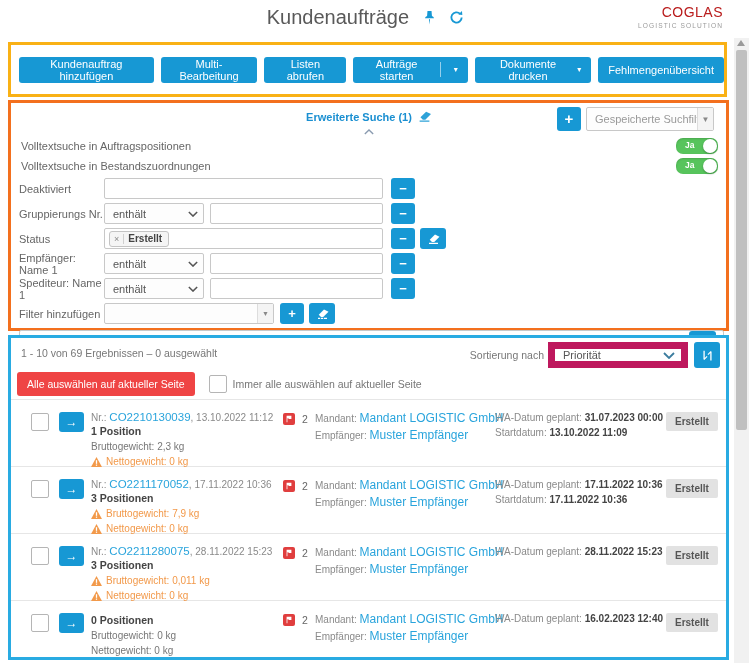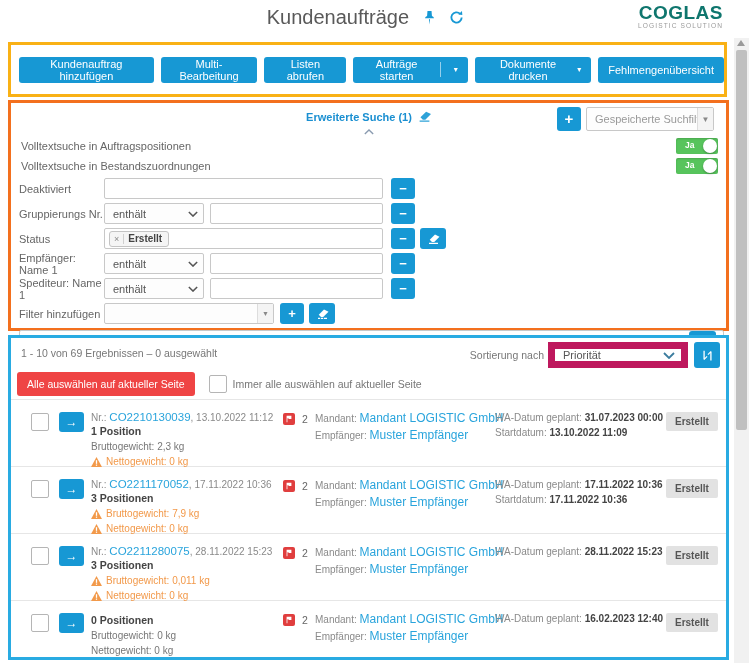--- a/index.html
+++ b/index.html
@@ -4,21 +4,21 @@
 <style>
   * { box-sizing: border-box; margin: 0; padding: 0; }
   html,body { width: 751px; height: 663px; overflow: hidden; }
   body { font-family: "Liberation Sans", sans-serif; background: #ffffff; position: relative; }
 
   
   .header { position: absolute; left: 0; top: 0; width: 731px; height: 38px; }
   .title-wrap { position: absolute; left: 0; top: 6px; width: 731px; text-align: center; color: #595959; font-size: 20px; }
   .title-wrap .ticons { display: inline-block; vertical-align: middle; margin-left: 8px; }
   .logo { position: absolute; right: 8px; top: 3px; text-align: right; }
-  .logo-main { color: #0f766e; font-size: 19px; font-weight: bold; letter-spacing: 0.5px; line-height: 19px; }
+  .logo-main { color: #b91c1c; font-size: 14px; font-weight: normal; letter-spacing: 0.5px; line-height: 19px; }
   .logo-sub { color: #9a9a9a; font-size: 6.6px; letter-spacing: 1.1px; }
 
   
   .toolbar-box { position: absolute; left: 8px; top: 42px; width: 719px; height: 55px; border: 3px solid #f9b115; background:#fff; display: flex; align-items: center; padding-left: 8px; gap: 7px; }
   .tb-btn { background: #1798d4; color: #fff; border: none; border-radius: 3px; height: 26px; padding: 0 10px; font-size: 11px; font-family: "Liberation Sans", sans-serif; display: inline-flex; align-items: center; cursor: pointer; }
   .tb-btn .caret { font-size: 8px; margin-left: 6px; }
   .tb-btn .split-divider { width: 1px; height: 15px; background: rgba(255,255,255,.55); margin: 0 7px 0 10px; }
 
   
   .search-box { position: absolute; left: 8px; top: 100px; width: 721px; height: 231px; border: 3px solid #f3701e; background: #fff; padding: 2px 8px 0 8px; }
@@ -29,21 +29,21 @@
   .sp-chevron { position: absolute; left: 0; top: 16px; width: 100%; text-align: center; }
   .sp-right { position: absolute; right: 4px; top: 2px; display: flex; gap: 5px; }
   .sq-btn { width: 24px; height: 24px; background: #1798d4; color: #fff; border: none; border-radius: 3px; font-size: 15px; font-weight: bold; line-height: 22px; cursor: pointer; display: inline-flex; align-items: center; justify-content: center; font-family: "Liberation Sans", sans-serif; }
   .fake-select { height: 24px; border: 1px solid #c8c8c8; background: #fdfdfd; border-radius: 2px; display: inline-flex; align-items: center; font-size: 11px; color: #999; }
   .fake-select .fs-text { padding: 0 8px; flex: 1; white-space: nowrap; overflow: hidden; }
   .fake-select .fs-arrow { width: 16px; border-left: 1px solid #ddd; align-self: stretch; display: flex; align-items: center; justify-content: center; color: #888; font-size: 8px; background:#f4f4f4; }
   .saved-filter { width: 128px; }
 
   .toggle-row { display: flex; align-items: center; height: 19px; margin: 1px 0 1px 2px; justify-content: space-between; }
   .toggle-row .t-label { width: 236px; font-size: 11px; color: #666; }
-  .toggle { width: 42px; height: 16px; border-radius: 2px; background: #57c45c; position: relative; cursor: pointer; box-shadow: inset 0 1px 2px rgba(0,0,0,.15); }
+  .toggle { width: 42px; height: 16px; border-radius: 7px; background: #57c45c; position: relative; cursor: pointer; box-shadow: inset 0 1px 2px rgba(0,0,0,.15); }
   .toggle .t-on { position: absolute; left: 9px; top: 2px; color: #fff; font-size: 8.5px; font-weight: bold; }
   .toggle .knob { position: absolute; right: 1px; top: 1px; width: 14px; height: 14px; border-radius: 50%; background: #fff; box-shadow: 0 1px 2px rgba(0,0,0,.3); }
 
   .f-row { display: flex; align-items: center; height: 23px; margin-top: 2px; }
   .f-label { width: 85px; font-size: 11px; color: #666; flex-shrink: 0; }
   .f-select { width: 100px; margin-right: 6px; }
   .f-input { height: 21px; border: 1px solid #c8c8c8; border-radius: 2px; font-size: 11px; padding: 0 6px; color: #555; font-family: "Liberation Sans", sans-serif; }
   .f-input.wide { width: 279px; }
   .f-input.narrow { width: 173px; }
   .minus-btn { width: 24px; height: 21px; margin-left: 8px; background: #1798d4; color: #fff; border: none; border-radius: 3px; font-size: 13px; font-weight: bold; cursor: pointer; display: inline-flex; align-items: center; justify-content: center; }

